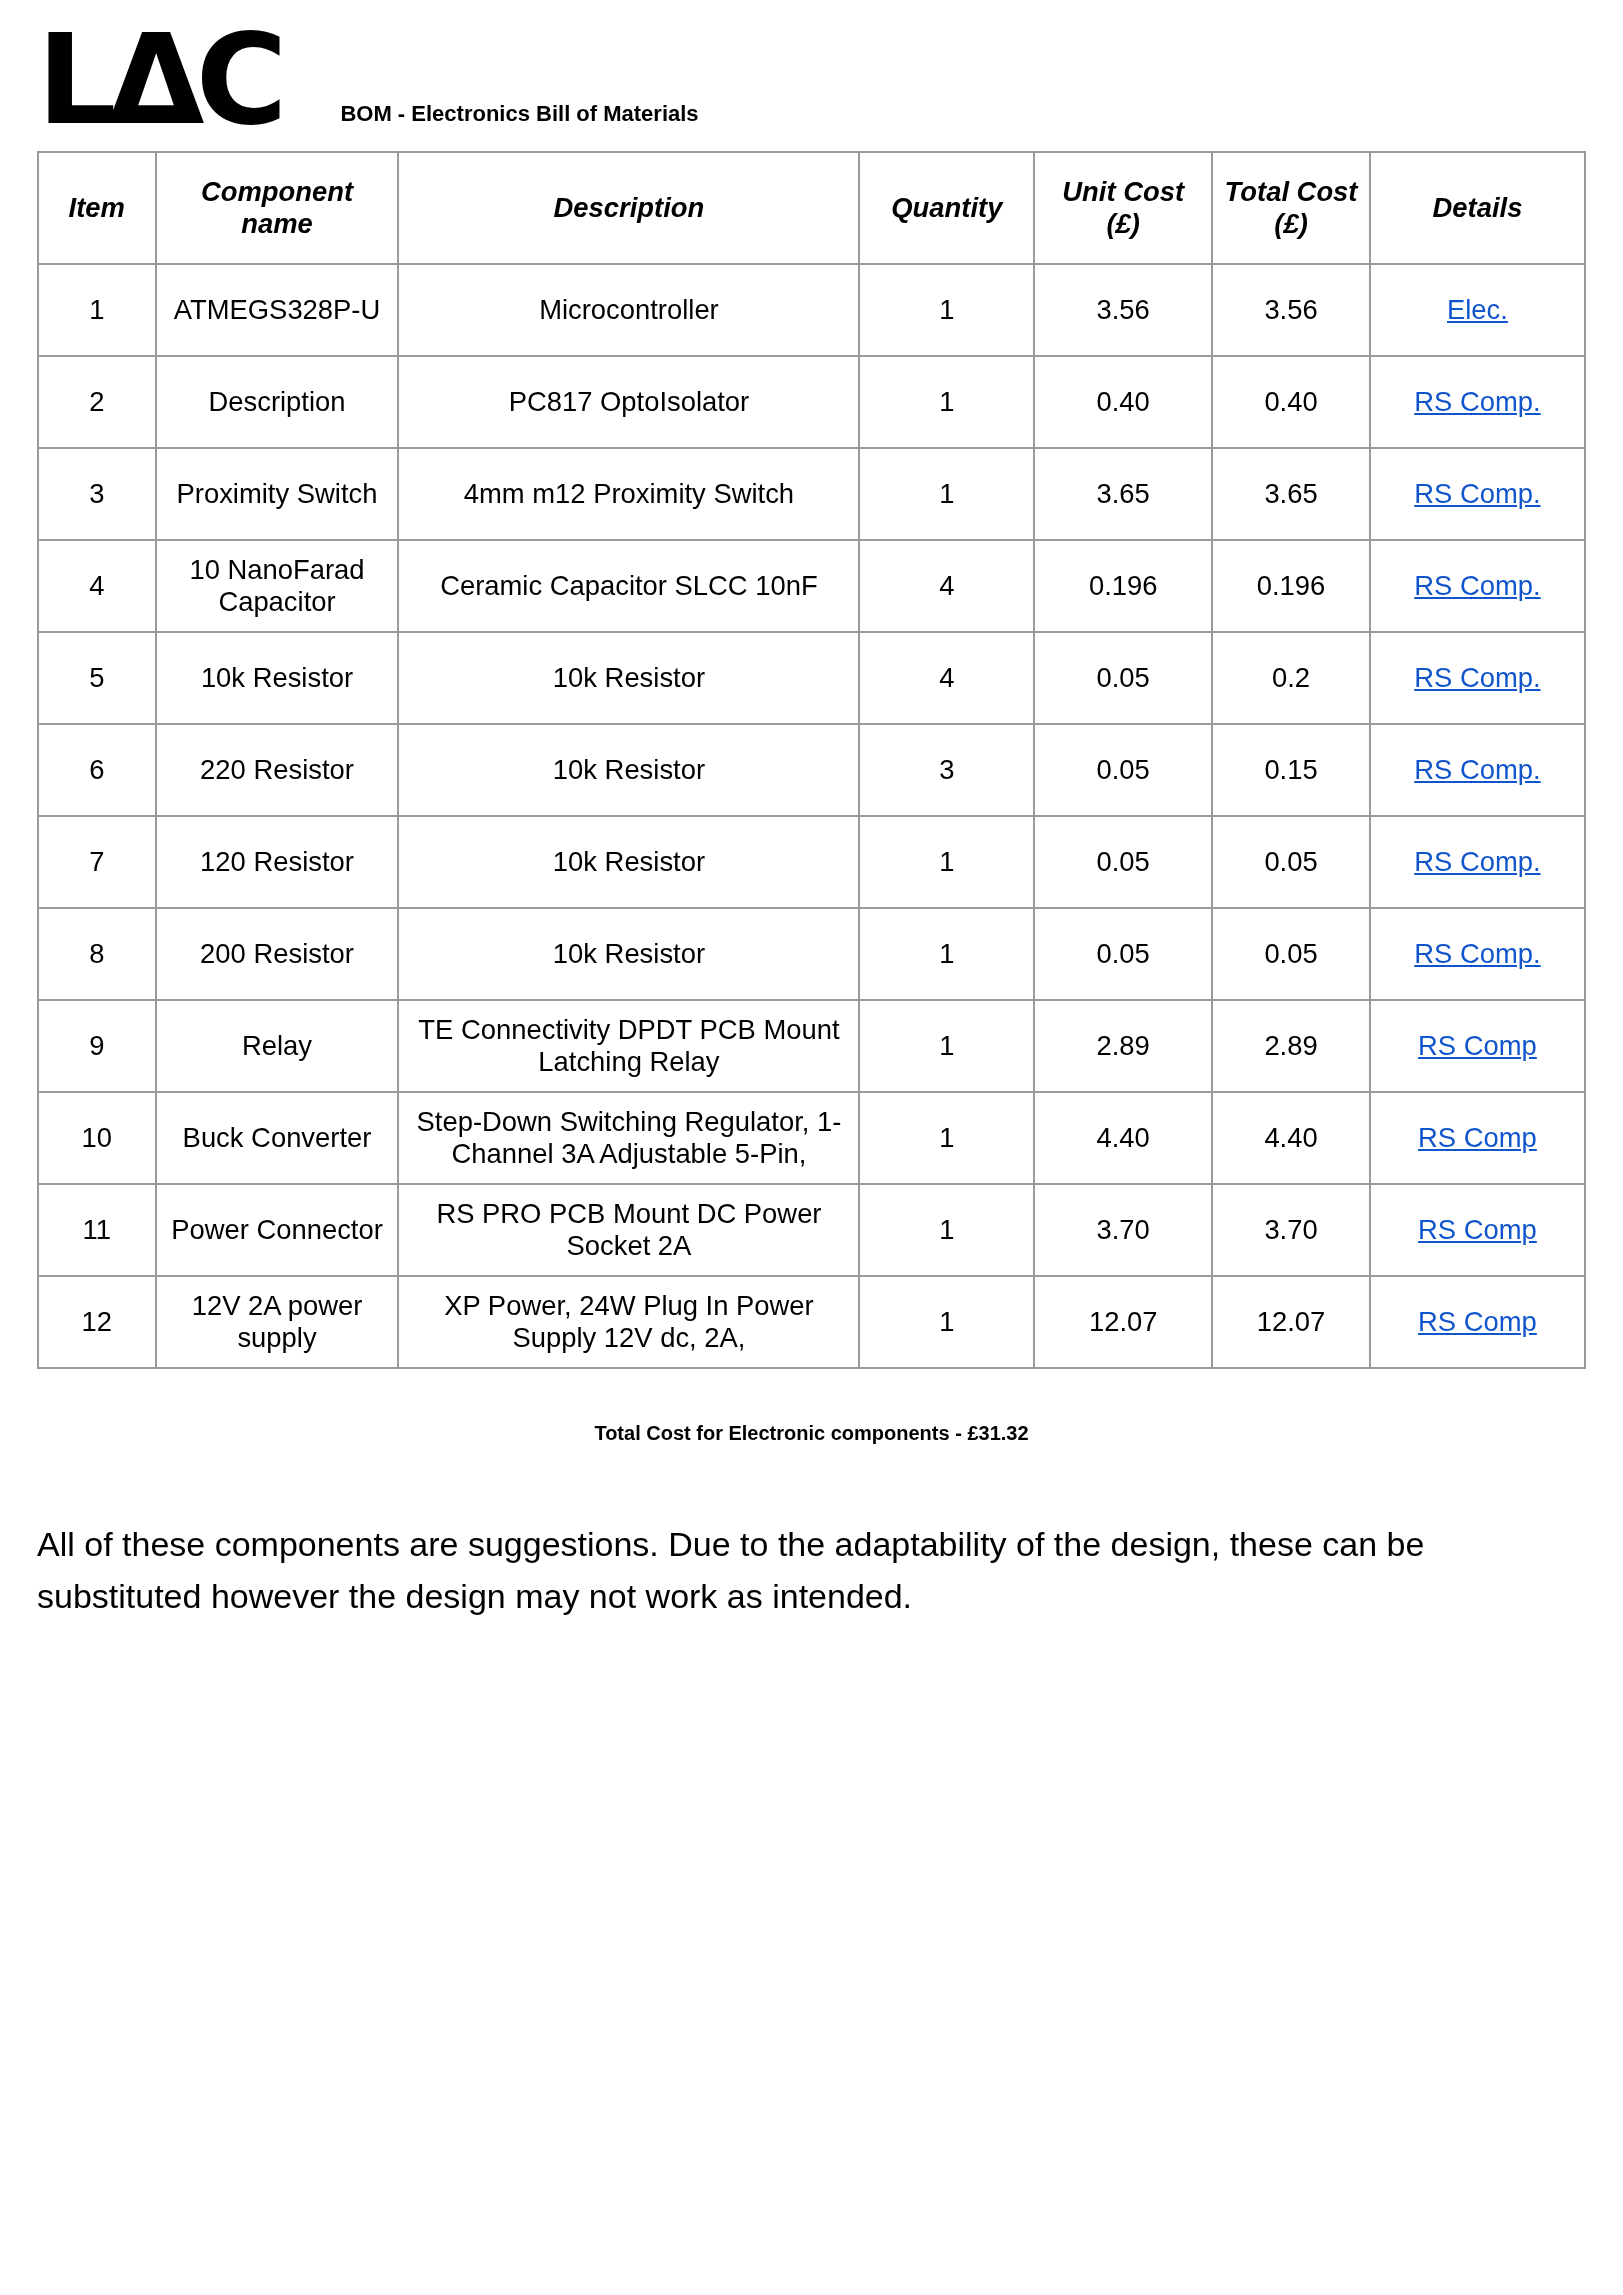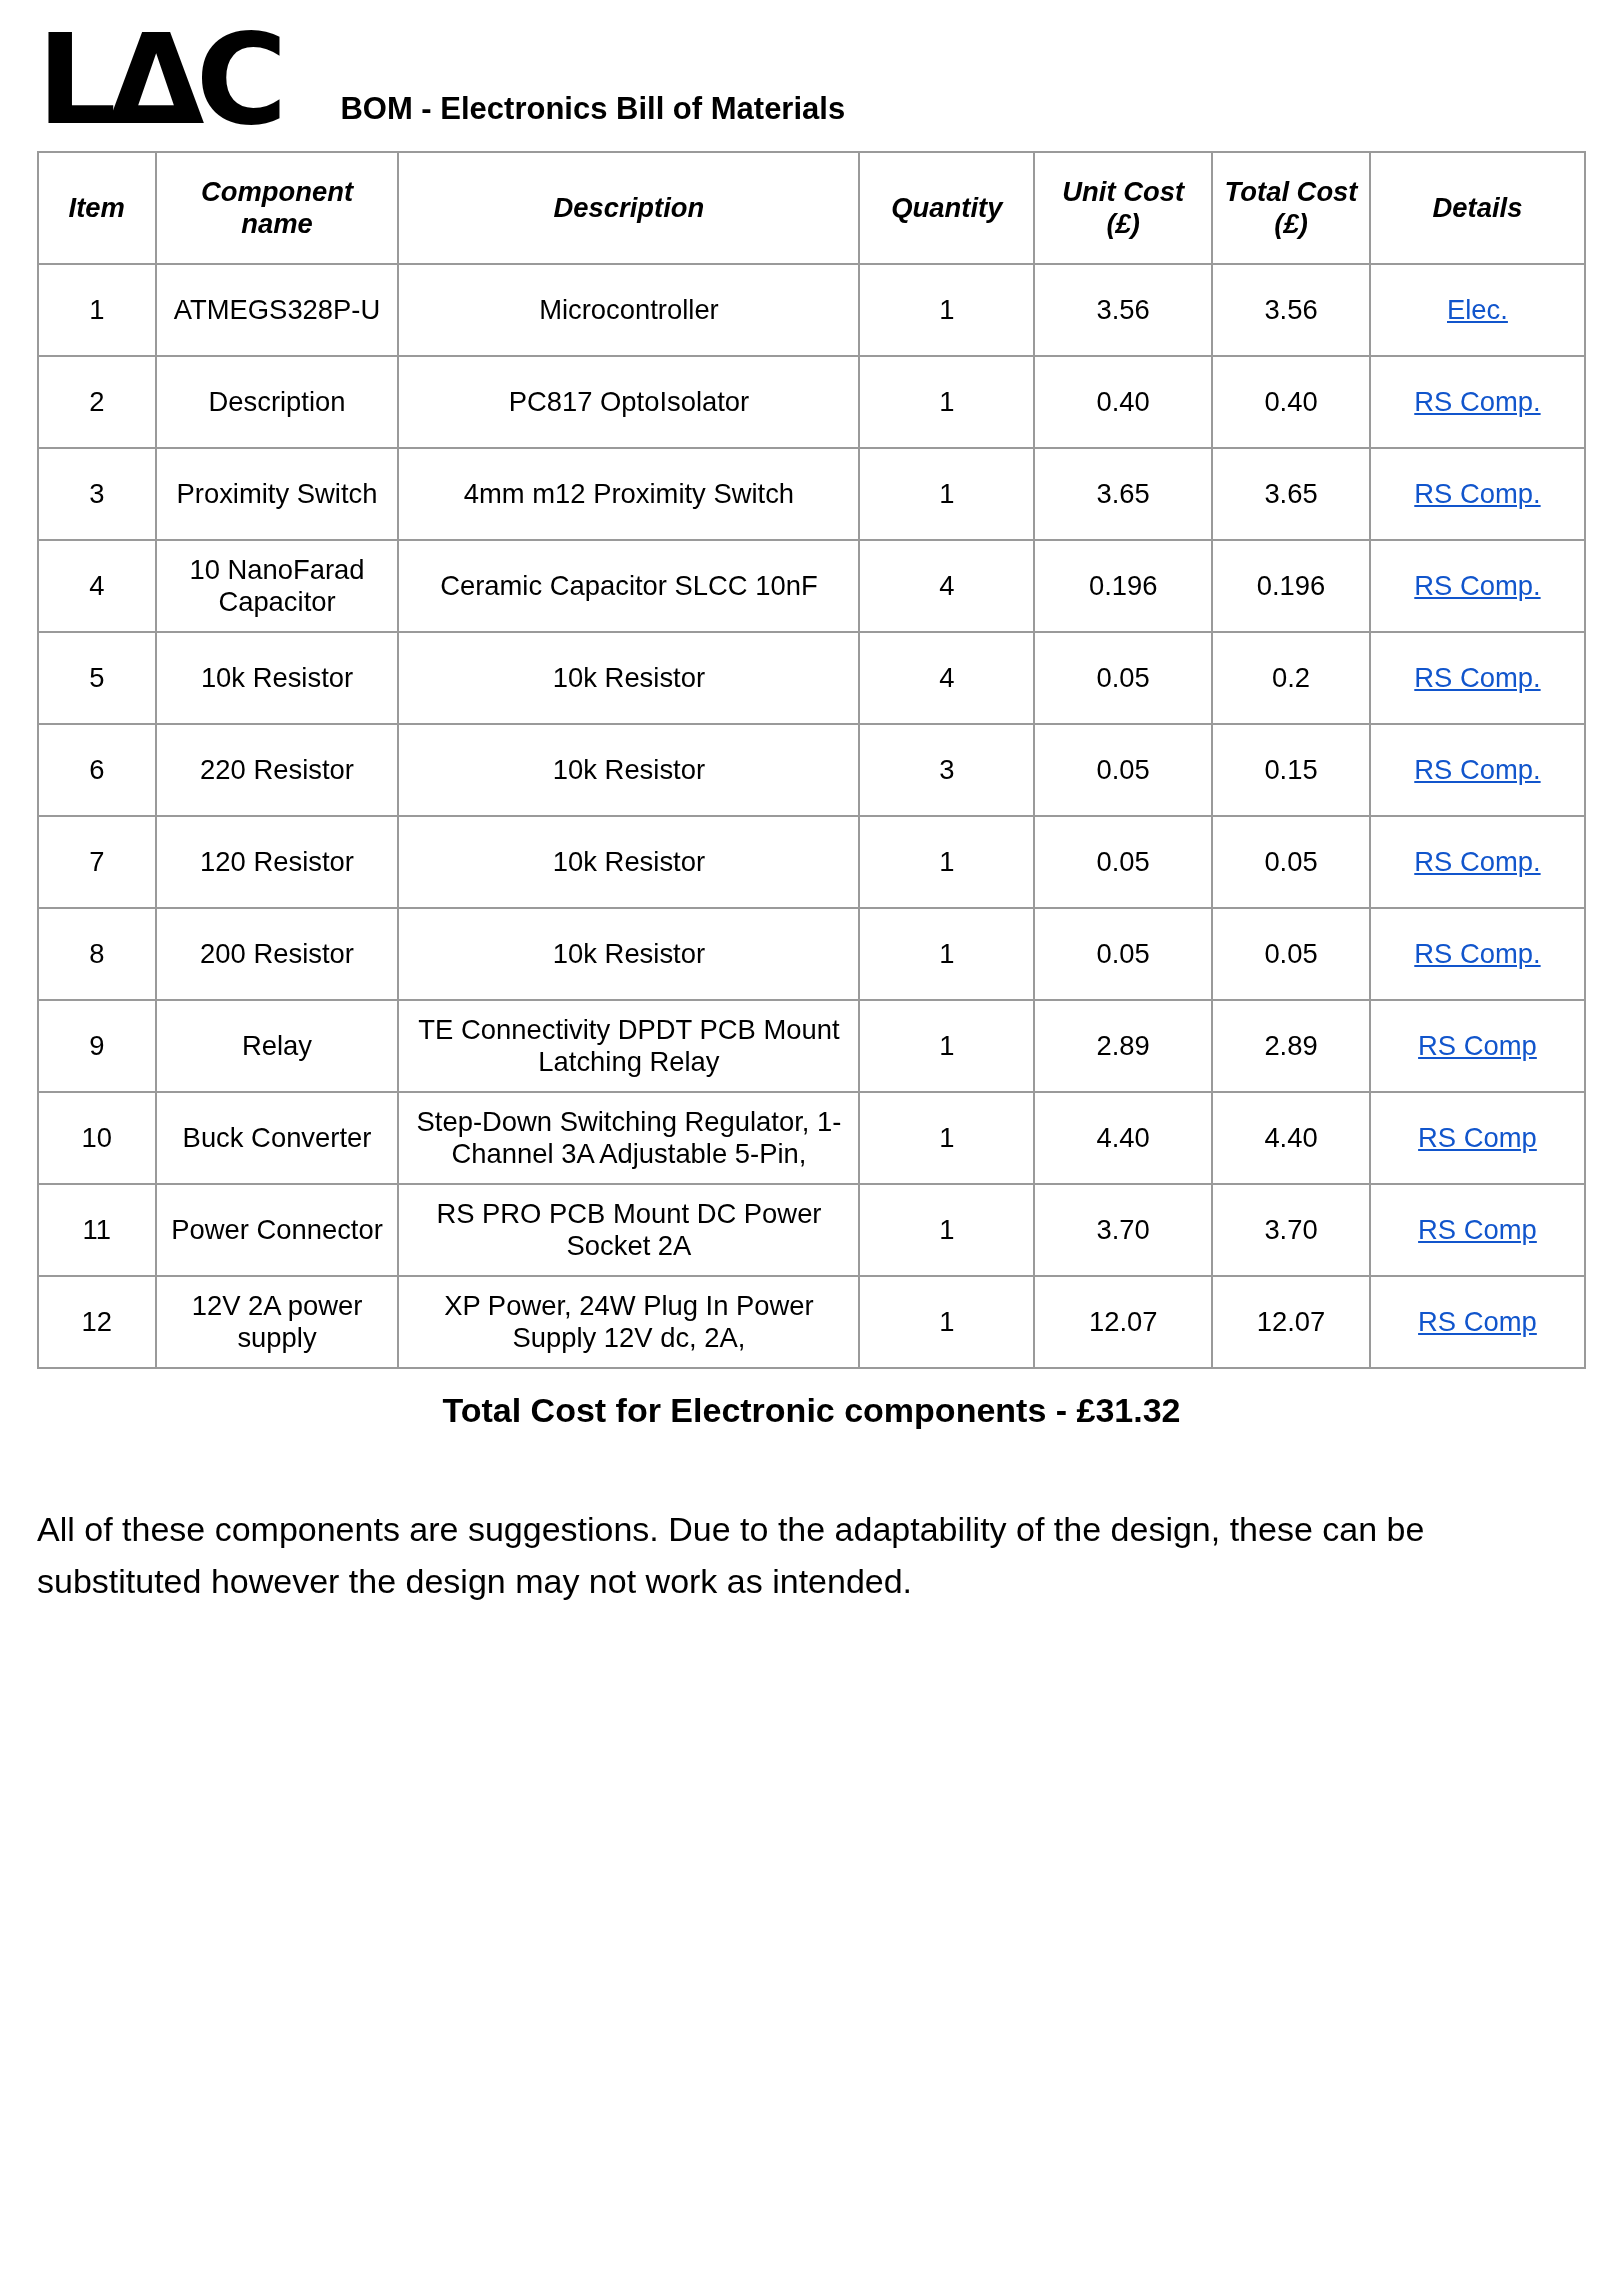--- a/index.html
+++ b/index.html
@@ -27,21 +27,21 @@
   .logo {
     font-family: "DejaVu Sans", sans-serif;
     font-weight: bold;
     font-size: 125px;
     line-height: 0.86;
     letter-spacing: -8.8px;
     color: #000000;
     padding-right: 13.7px;
   }
   .doc-title {
-    font-size: 31px;
+    font-size: 22px;
     font-weight: bold;
     padding-bottom: 5.9px;
   }
   
   table.bom {
     width: 100%;
     border-collapse: collapse;
     table-layout: fixed;
   }
   table.bom th, table.bom td {
@@ -59,23 +59,23 @@
     font-style: italic;
     background: #ffffff;
   }
   a.cell-link {
     color: var(--link-color, #1155cc);
     text-decoration: underline;
     cursor: pointer;
   }
   
   .subtotal {
-    margin-top: 22px;
+    margin-top: 53px;
     text-align: center;
-    font-size: 34px;
+    font-size: 20px;
     font-weight: bold;
   }
   .grand-total {
     margin-top: 61px;
     text-align: center;
     font-size: 45px;
     font-weight: bold;
   }
   .note {
     margin-top: 73px;

